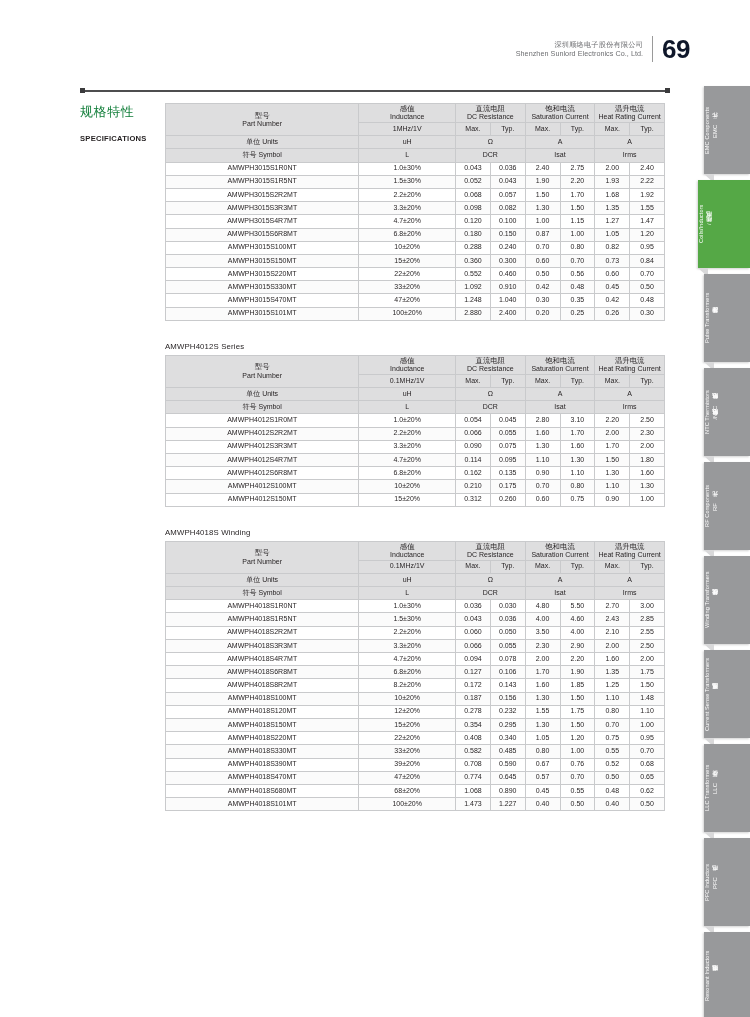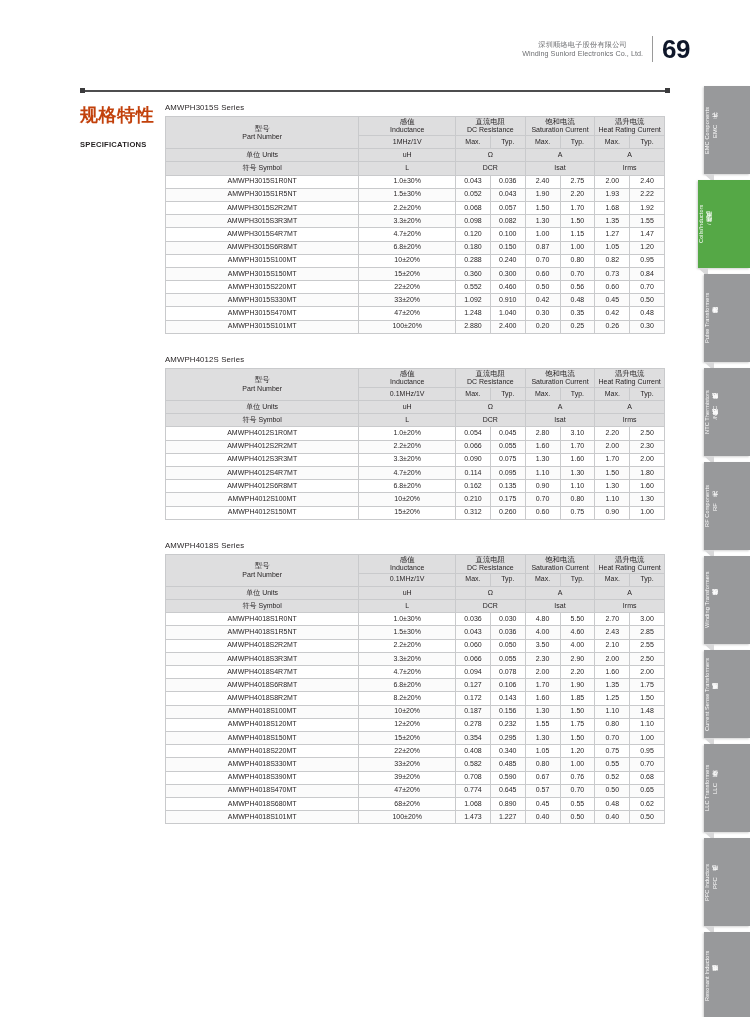--- a/index.html
+++ b/index.html
@@ -12,21 +12,21 @@
     position: relative;
     overflow: hidden;
   }
 
   
   #page-header {
     position: absolute;
     top: 36px; left: 0; width: 690px;
     display: flex; align-items: center; justify-content: flex-end;
   }
-  .company { text-align: center; line-height: 1.25; padding-right: 9px; }
+  .company { text-align: right; line-height: 1.25; padding-right: 9px; }
   .company-cn { font-size: 7.2px; color: #6d6e71; letter-spacing: .2px; }
   .company-en { font-size: 7.2px; color: #6d6e71; letter-spacing: .05px; }
   .page-divider { width: 1px; height: 26px; background: #9a9a9a; }
   .page-number {
     font-size: 26px; font-weight: bold; color: #0f172a;
     padding-left: 9px; line-height: 1; letter-spacing: -.5px;
   }
 
   
   #top-rule {
@@ -35,21 +35,21 @@
   }
   #top-rule::before, #top-rule::after {
     content: ""; position: absolute; width: 5px; height: 5px;
     background: #3b3b3d; top: -1.7px;
   }
   #top-rule::before { left: 0; }
   #top-rule::after { right: 0; }
 
   
   #spec-title { position: absolute; top: 103px; left: 80px; width: 90px; }
-  .title-cn { font-size: 18px; font-weight: bold; letter-spacing: .6px; color: #c2410c; }
+  .title-cn { font-size: 13px; font-weight: normal; letter-spacing: .6px; color: #15803d; }
   .title-en { font-size: 7.6px; font-weight: bold; letter-spacing: .25px; margin-top: 13px; color: #231f20; }
 
   
   #content { position: absolute; top: 103px; left: 165px; width: 505px; }
 
   .series-label {
     font-size: 7.8px; color: #231f20; margin-bottom: 4px; letter-spacing: .15px;
   }
   .series-block + .series-block { margin-top: 21px; }
 
@@ -112,36 +112,35 @@
     border-right: 0 solid transparent;
     border-top: 9px solid #d9d9da;
   }
 </style>
 </head>
 <body>
 
 <div id="page-header">
   <div class="company">
     <div class="company-cn">深圳顺络电子股份有限公司</div>
-    <div class="company-en">Winding Sunlord Electronics Co., Ltd.</div>
+    <div class="company-en">Shenzhen Sunlord Electronics Co., Ltd.</div>
   </div>
   <div class="page-divider"></div>
   <div class="page-number">69</div>
 </div>
 
 <div id="top-rule"></div>
 
 <div id="spec-title">
   <div class="title-cn">规格特性</div>
   <div class="title-en">SPECIFICATIONS</div>
 </div>
 
 <div id="content">
     <div class="series-block">
-      <div class="series-label">AMWPH3015S Series</div>
       <table class="spec">
         <thead>
           <tr class="hdr-group">
             <td class="pn" rowspan="2">
               <span class="cn-line cn">型号</span>
               <span class="en-line">Part Number</span>
             </td>
             <td class="ind">
               <span class="cn-line cn">感值</span>
               <span class="en-line">Inductance</span>
@@ -425,21 +424,21 @@
             <td class="num">0.260</td>
             <td class="num">0.60</td>
             <td class="num">0.75</td>
             <td class="num">0.90</td>
             <td class="num">1.00</td>
           </tr>
         </tbody>
       </table>
     </div>
     <div class="series-block">
-      <div class="series-label">AMWPH4018S Series</div>
+      <div class="series-label">AMWPH4018S Winding</div>
       <table class="spec">
         <thead>
           <tr class="hdr-group">
             <td class="pn" rowspan="2">
               <span class="cn-line cn">型号</span>
               <span class="en-line">Part Number</span>
             </td>
             <td class="ind">
               <span class="cn-line cn">感值</span>
               <span class="en-line">Inductance</span>

